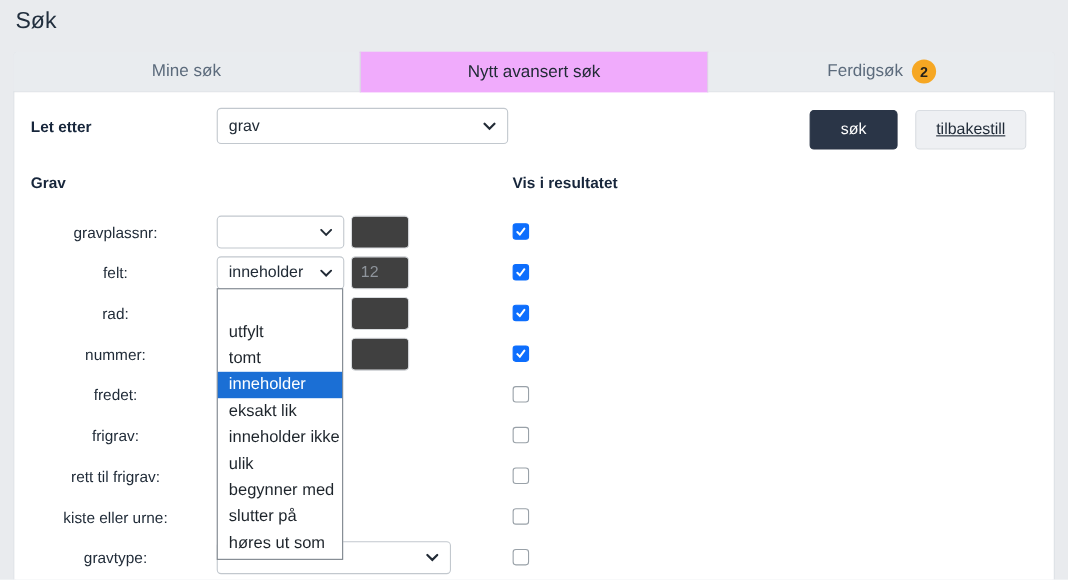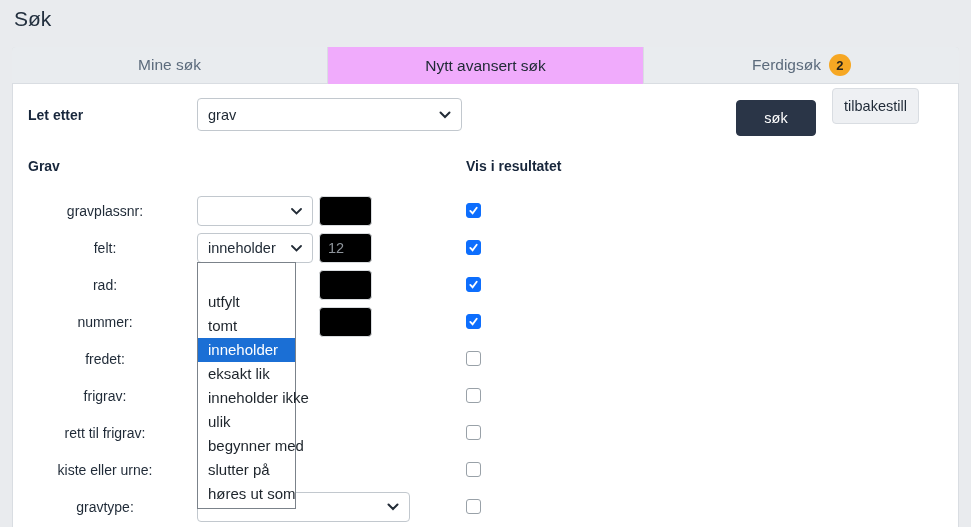--- a/index.html
+++ b/index.html
@@ -46,21 +46,21 @@
   .bold-label { font-weight:bold; font-size:14px; color:#17263b; line-height:20px; }
 
   
   .sel {
     background:#fff; border:1px solid #c2c8ce; border-radius:4px;
     display:flex; align-items:center;
     padding:0 10px; font-size:14.5px; color:#212b36; cursor:pointer;
   }
   .sel .chev { margin-left:auto; display:flex; align-items:center; }
   .inp {
-    background:#000000; border:1px solid #d9dcdf; border-radius:4px;
+    background:#404040; border:1px solid #d9dcdf; border-radius:4px;
     font-size:14.5px; color:#8f959c; padding:0 8px; width:100%; height:100%;
     font-family:"Liberation Sans","DejaVu Sans",sans-serif;
   }
   .row-label {
     width:170px; text-align:center; font-size:14px; color:#1f2a37; line-height:20px;
   }
 
   
   .btn { border-radius:4px; font-size:14.5px; display:flex; align-items:center; justify-content:center; cursor:pointer; }
   .btn-dark  { background:#2a3547; color:#ffffff; border:1px solid #2a3547; }
@@ -71,21 +71,21 @@
     width:15px; height:15px; border-radius:3px;
     border:1.5px solid #99a1a8; background:#fff; cursor:pointer;
     display:flex; align-items:center; justify-content:center;
   }
   .chk svg { display:none; }
   .chk.checked { background:#0d6efd; border-color:#0d6efd; }
   .chk.checked svg { display:block; }
 
   
   .dropdown {
-    left:197px; top:262px; width:99px;
+    left:197px; top:262px; width:115px;
     background:#fff; border:1px solid #7b828a;
     padding:3px 0 2px 0; z-index:50;
   }
   .dd-item {
     height:24px; line-height:24px; min-height:24px;
     padding-left:10px; font-size:15px; color:#1d242b; cursor:pointer;
     white-space:nowrap;
   }
   .dd-item.selected { background:#1b6fd5; color:#fff; }
 </style>
@@ -114,21 +114,21 @@
 <div class="abs sel" style="left:197px; top:98px; width:265px; height:33px;">
   <span>grav</span>
   <span class="chev">
     <svg width="12" height="8" viewBox="0 0 12 8">
         <path d="M1.5 1.5 L6 6 L10.5 1.5" stroke="#222b36" stroke-width="2" fill="none" stroke-linecap="round"></path>
       </svg>
   </span>
 </div>
 
 <div class="abs btn btn-dark" style="left:736px; top:100px; width:80px; height:36px;">søk</div>
-<div class="abs btn btn-light" style="left:832px; top:88px; width:87px; height:36px;">tilbakestill</div>
+<div class="abs btn btn-light" style="left:832px; top:100px; width:101px; height:36px;text-decoration:underline;">tilbakestill</div>
 
 <div class="abs bold-label" style="left:28px; top:156px;">Grav</div>
 <div class="abs bold-label" style="left:466px; top:156px;">Vis i resultatet</div>
 
 <div class="abs row-label" style="left:20px; top:201px;">gravplassnr:</div>
 <div class="abs row-label" style="left:20px; top:238px;">felt:</div>
 <div class="abs row-label" style="left:20px; top:275px;">rad:</div>
 <div class="abs row-label" style="left:20px; top:312px;">nummer:</div>
 <div class="abs row-label" style="left:20px; top:349px;">fredet:</div>
 <div class="abs row-label" style="left:20px; top:386px;">frigrav:</div>

